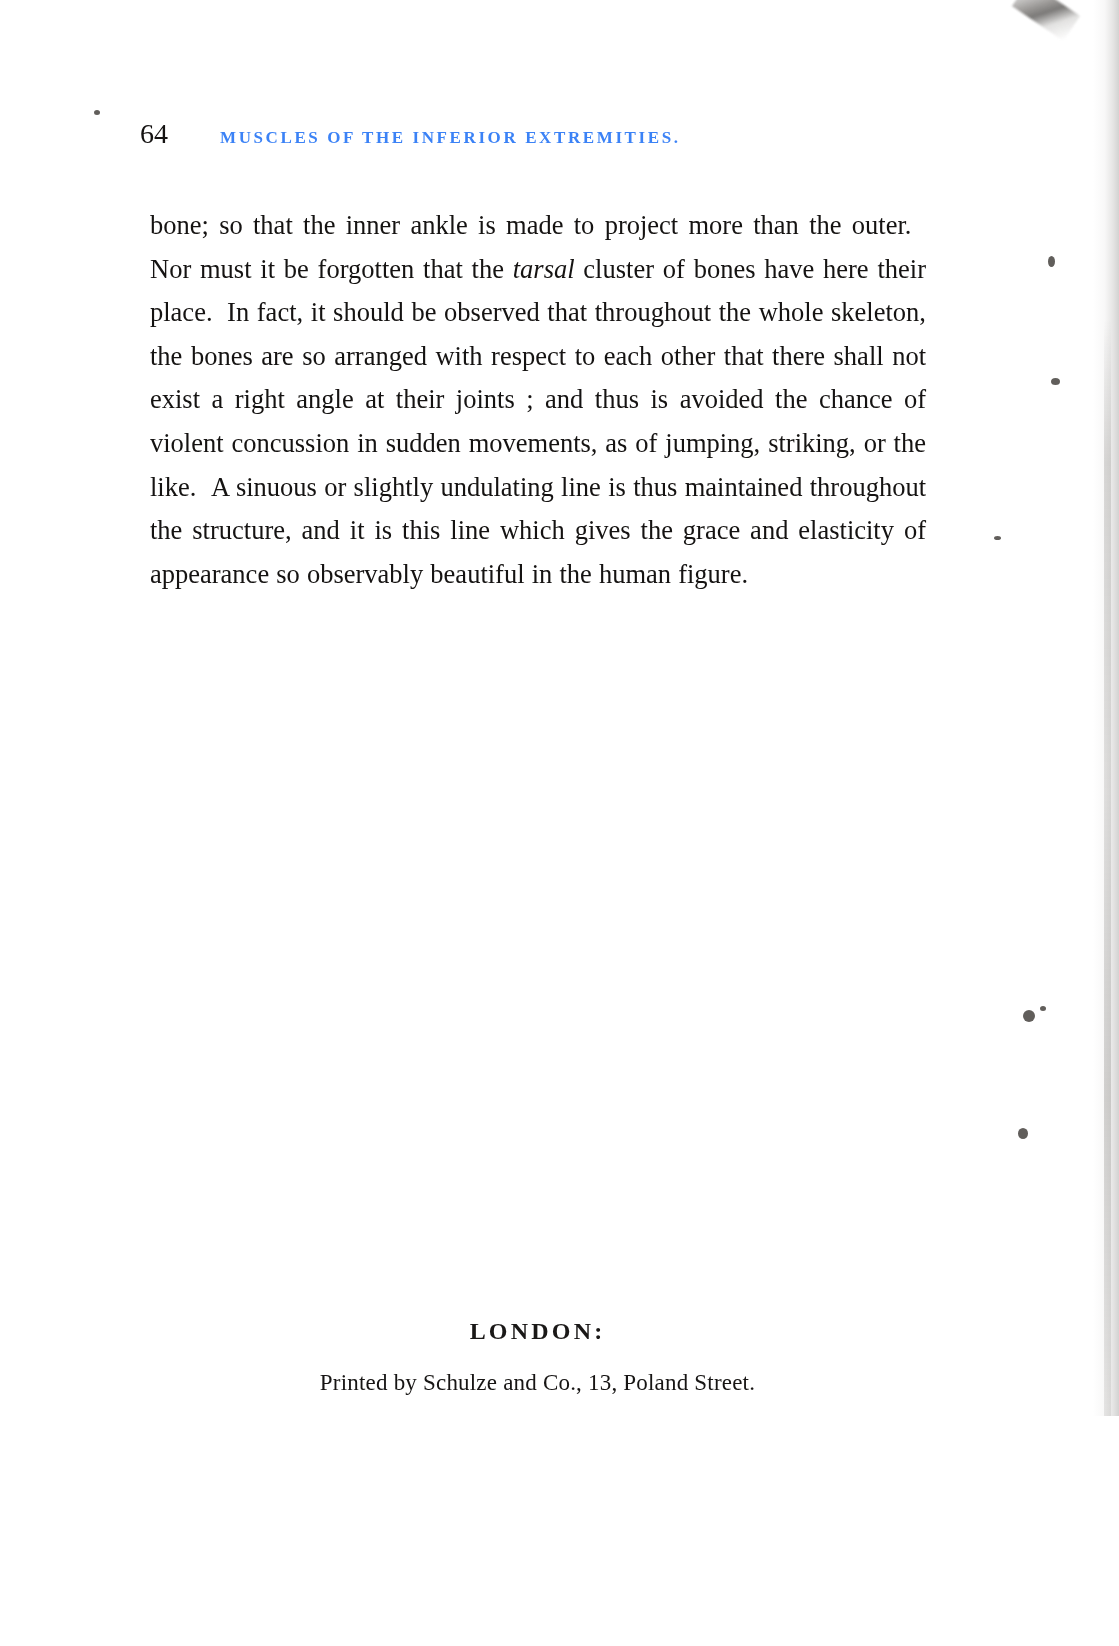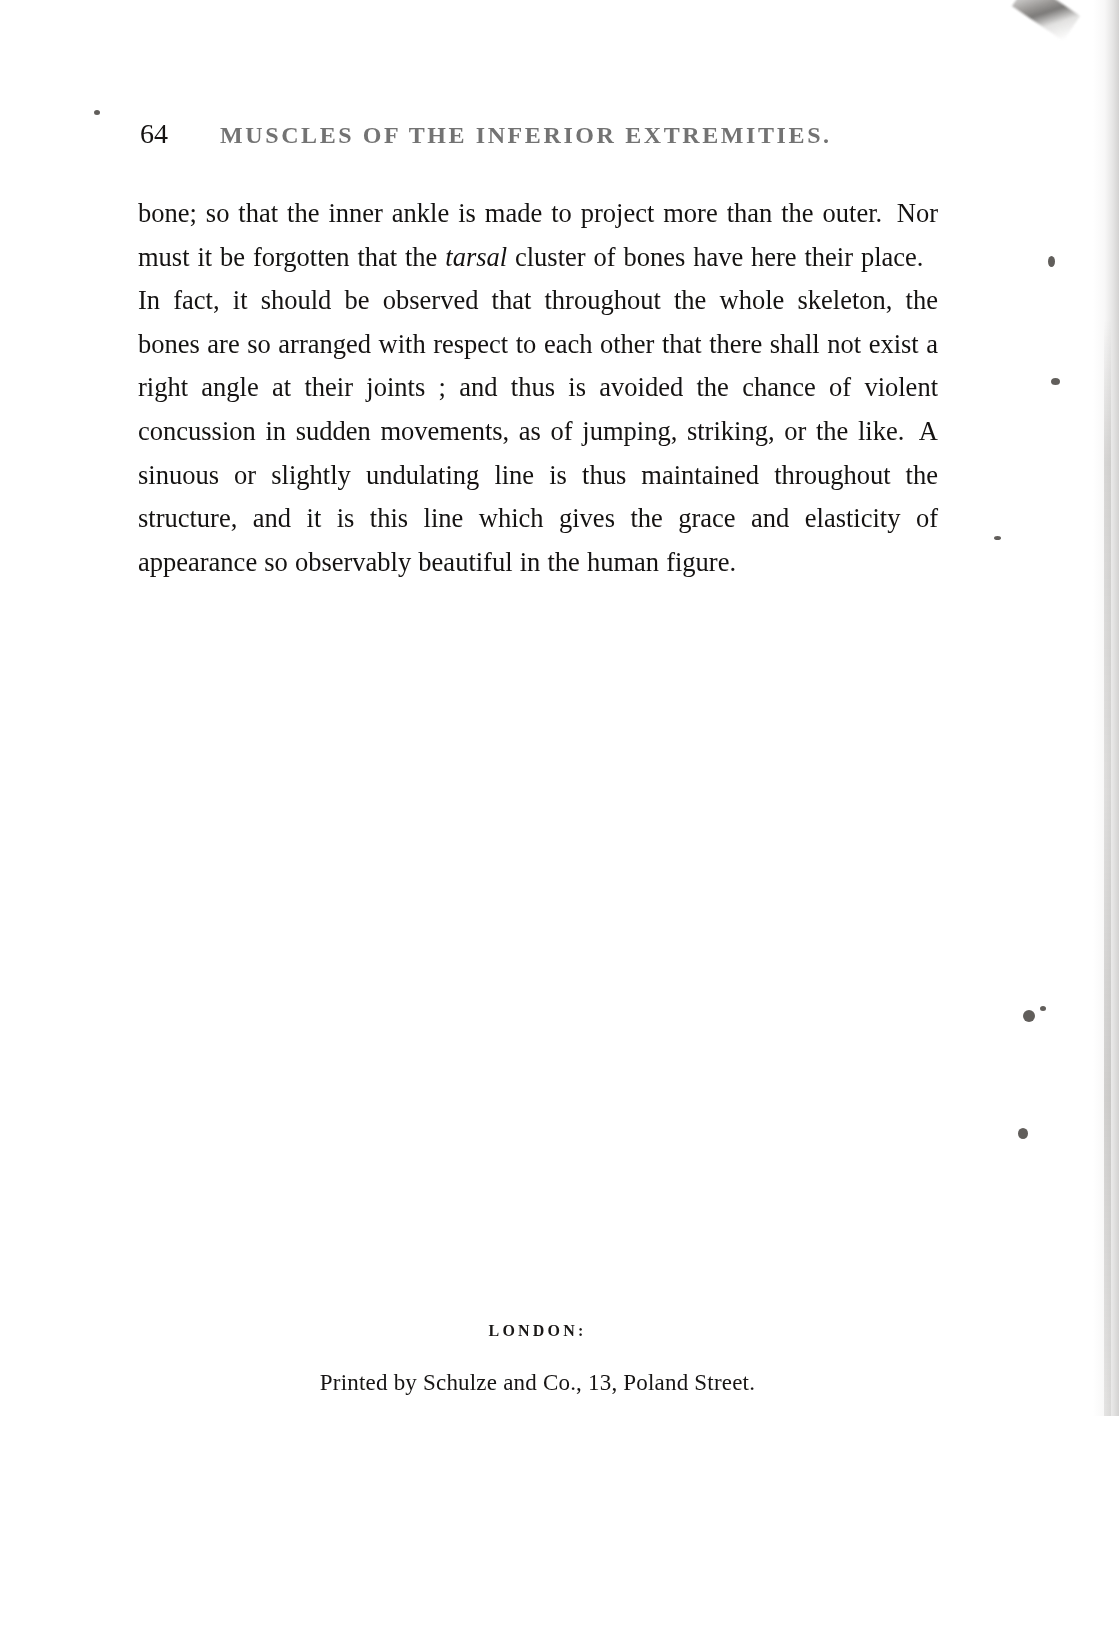--- a/index.html
+++ b/index.html
@@ -91,42 +91,42 @@
 
   .folio {
     font-size: 28px;
     letter-spacing: 0px;
     font-family: "Liberation Serif", "DejaVu Serif", serif;
     margin-right: 52px;
     color: #151312;
   }
 
   .head-title {
-    font-size: 24px;
+    font-size: 17px;
     font-weight: 700;
     letter-spacing: 2.6px;
-    color: #737373;
+    color: #3b82f6;
     font-family: "Liberation Serif", "DejaVu Serif", serif;
   }
 
   
   .body-block {
     position: absolute;
     left: 138px;
     top: 192px;
     width: 800px;
     font-size: 26.5px;
     line-height: 43.6px;
     text-align: justify;
     color: #151312;
     word-spacing: 0.5px;
   }
 
   .body-block p {
-    margin: 0;
+    margin: 12px;
     text-indent: 0;
   }
 
   .body-block i {
     font-style: italic;
   }
 
   .sep { display: inline-block; width: 0.55em; }
 
   
@@ -145,21 +145,21 @@
   
   .colophon {
     position: absolute;
     left: 0;
     top: 1316px;
     width: 1075px;
     text-align: center;
   }
 
   .colophon-city {
-    font-size: 16px;
+    font-size: 24px;
     font-weight: 700;
     letter-spacing: 3.2px;
     color: #1a1817;
     line-height: 30px;
   }
 
   .colophon-imprint {
     font-size: 23px;
     letter-spacing: 0.2px;
     color: #171514;

